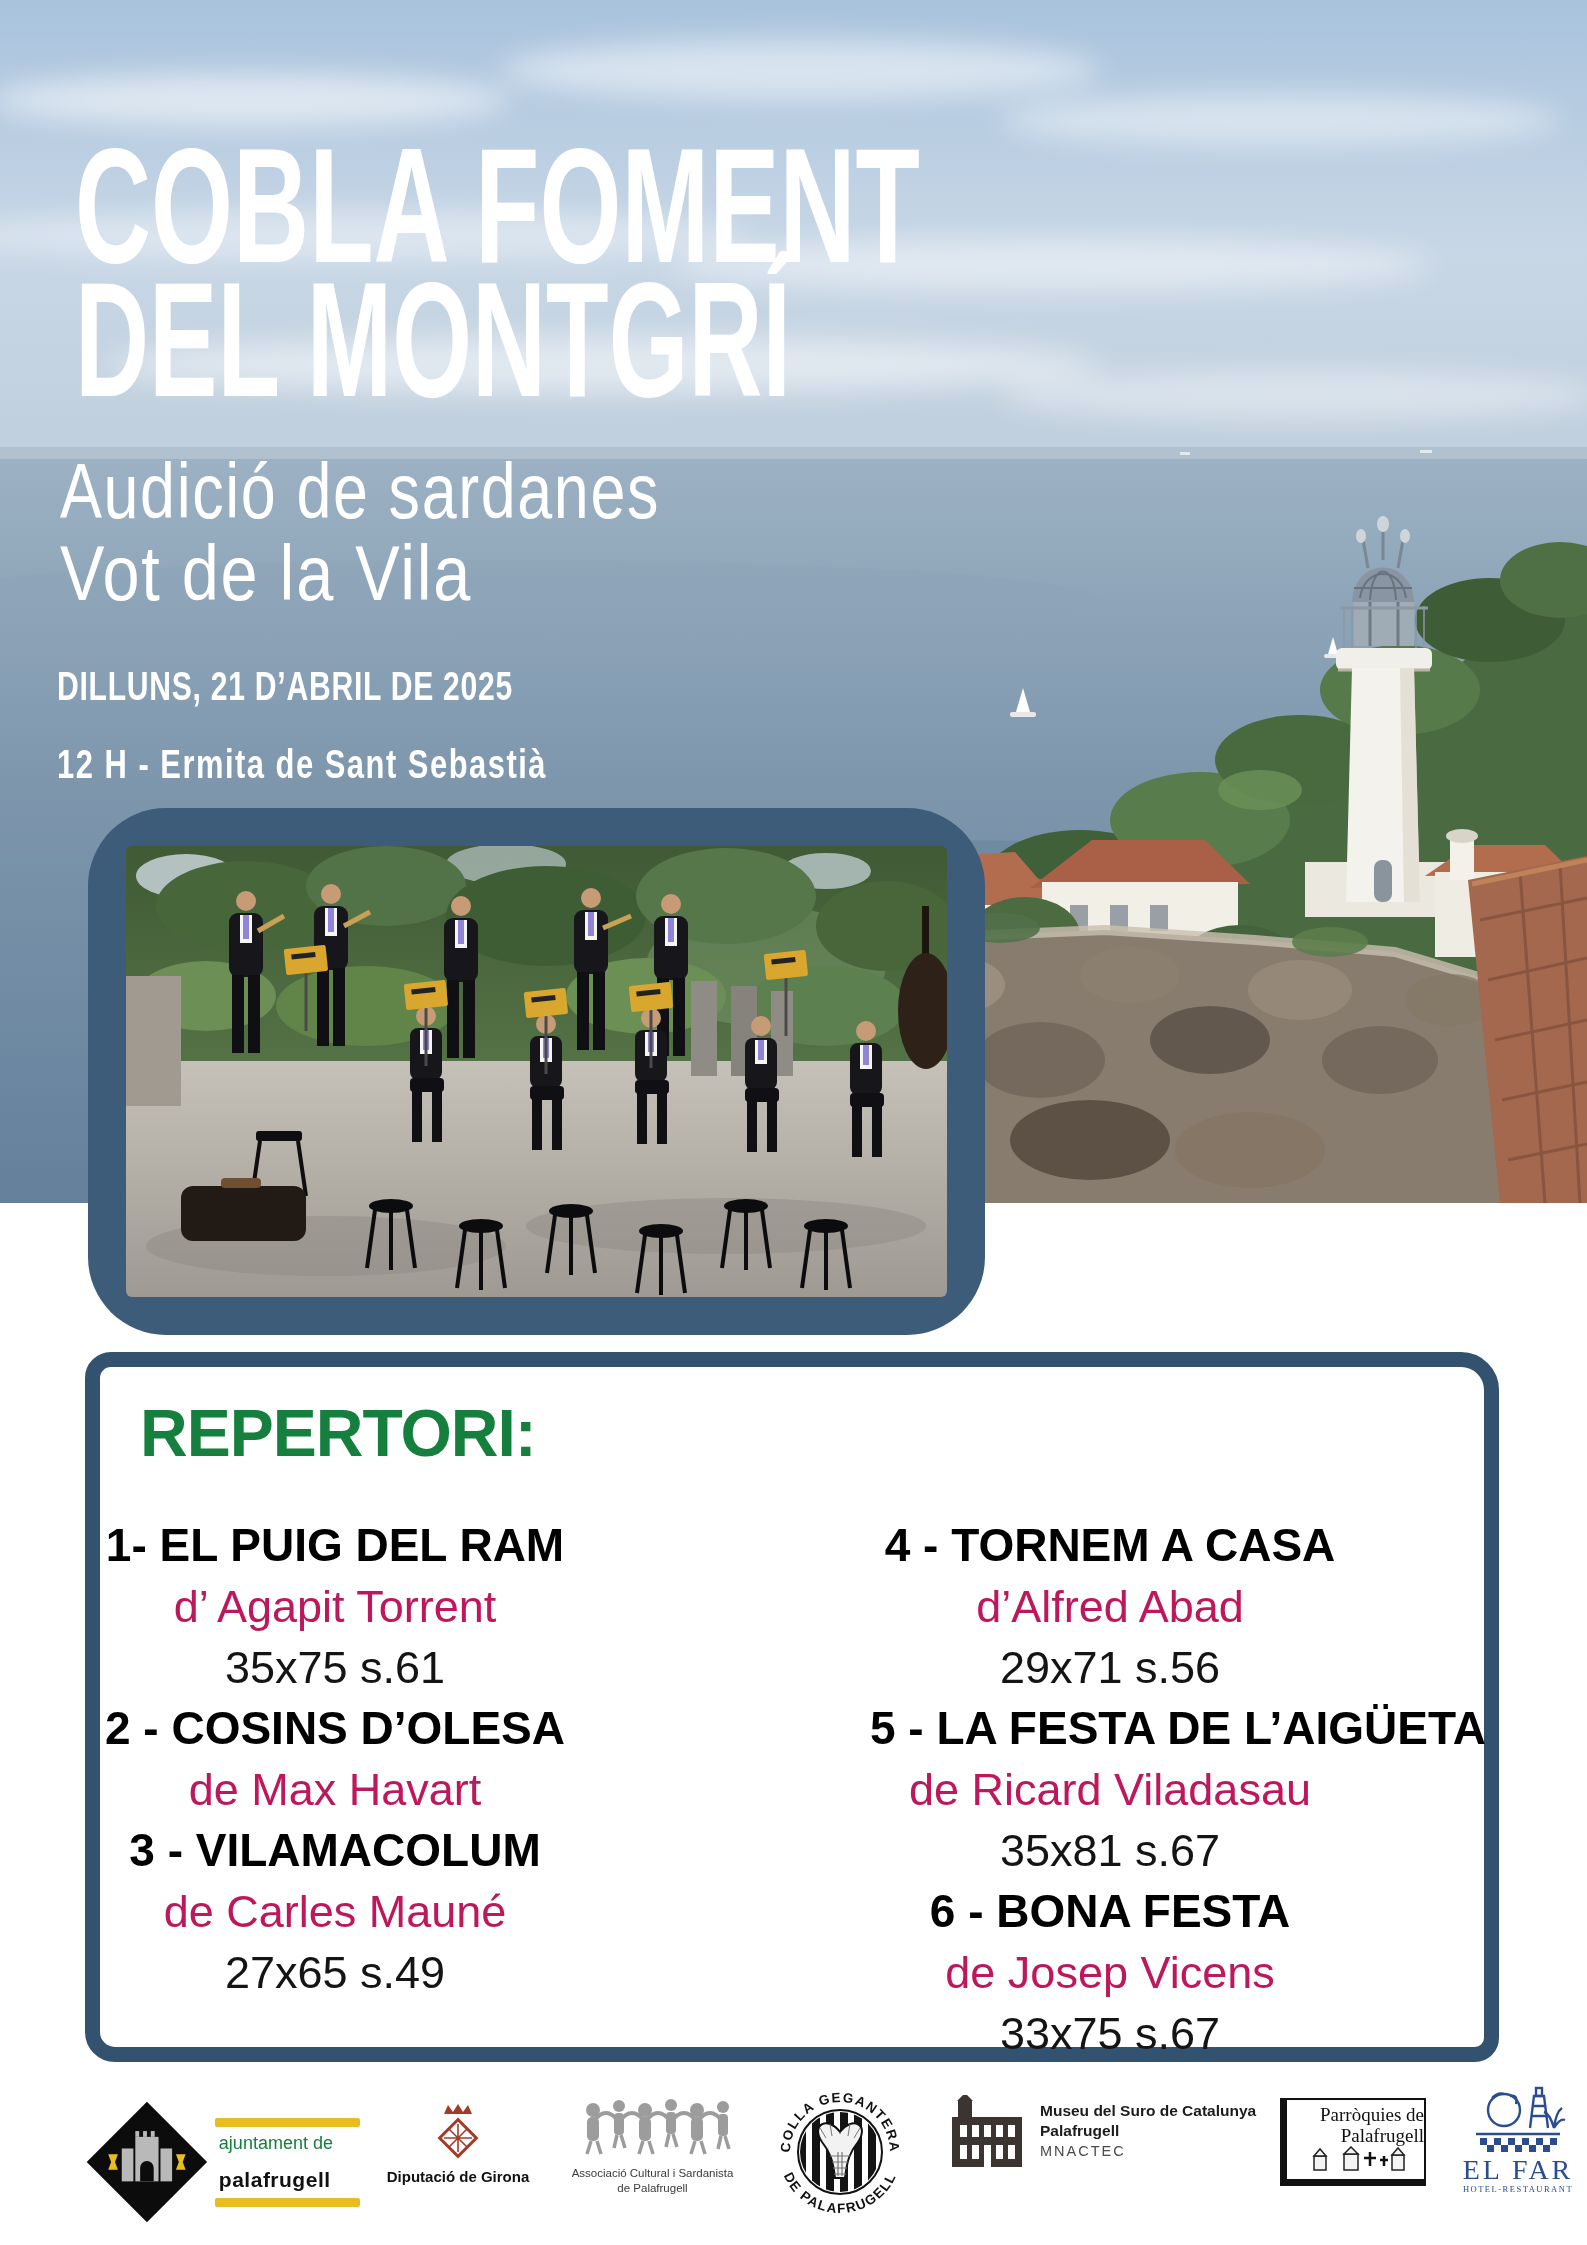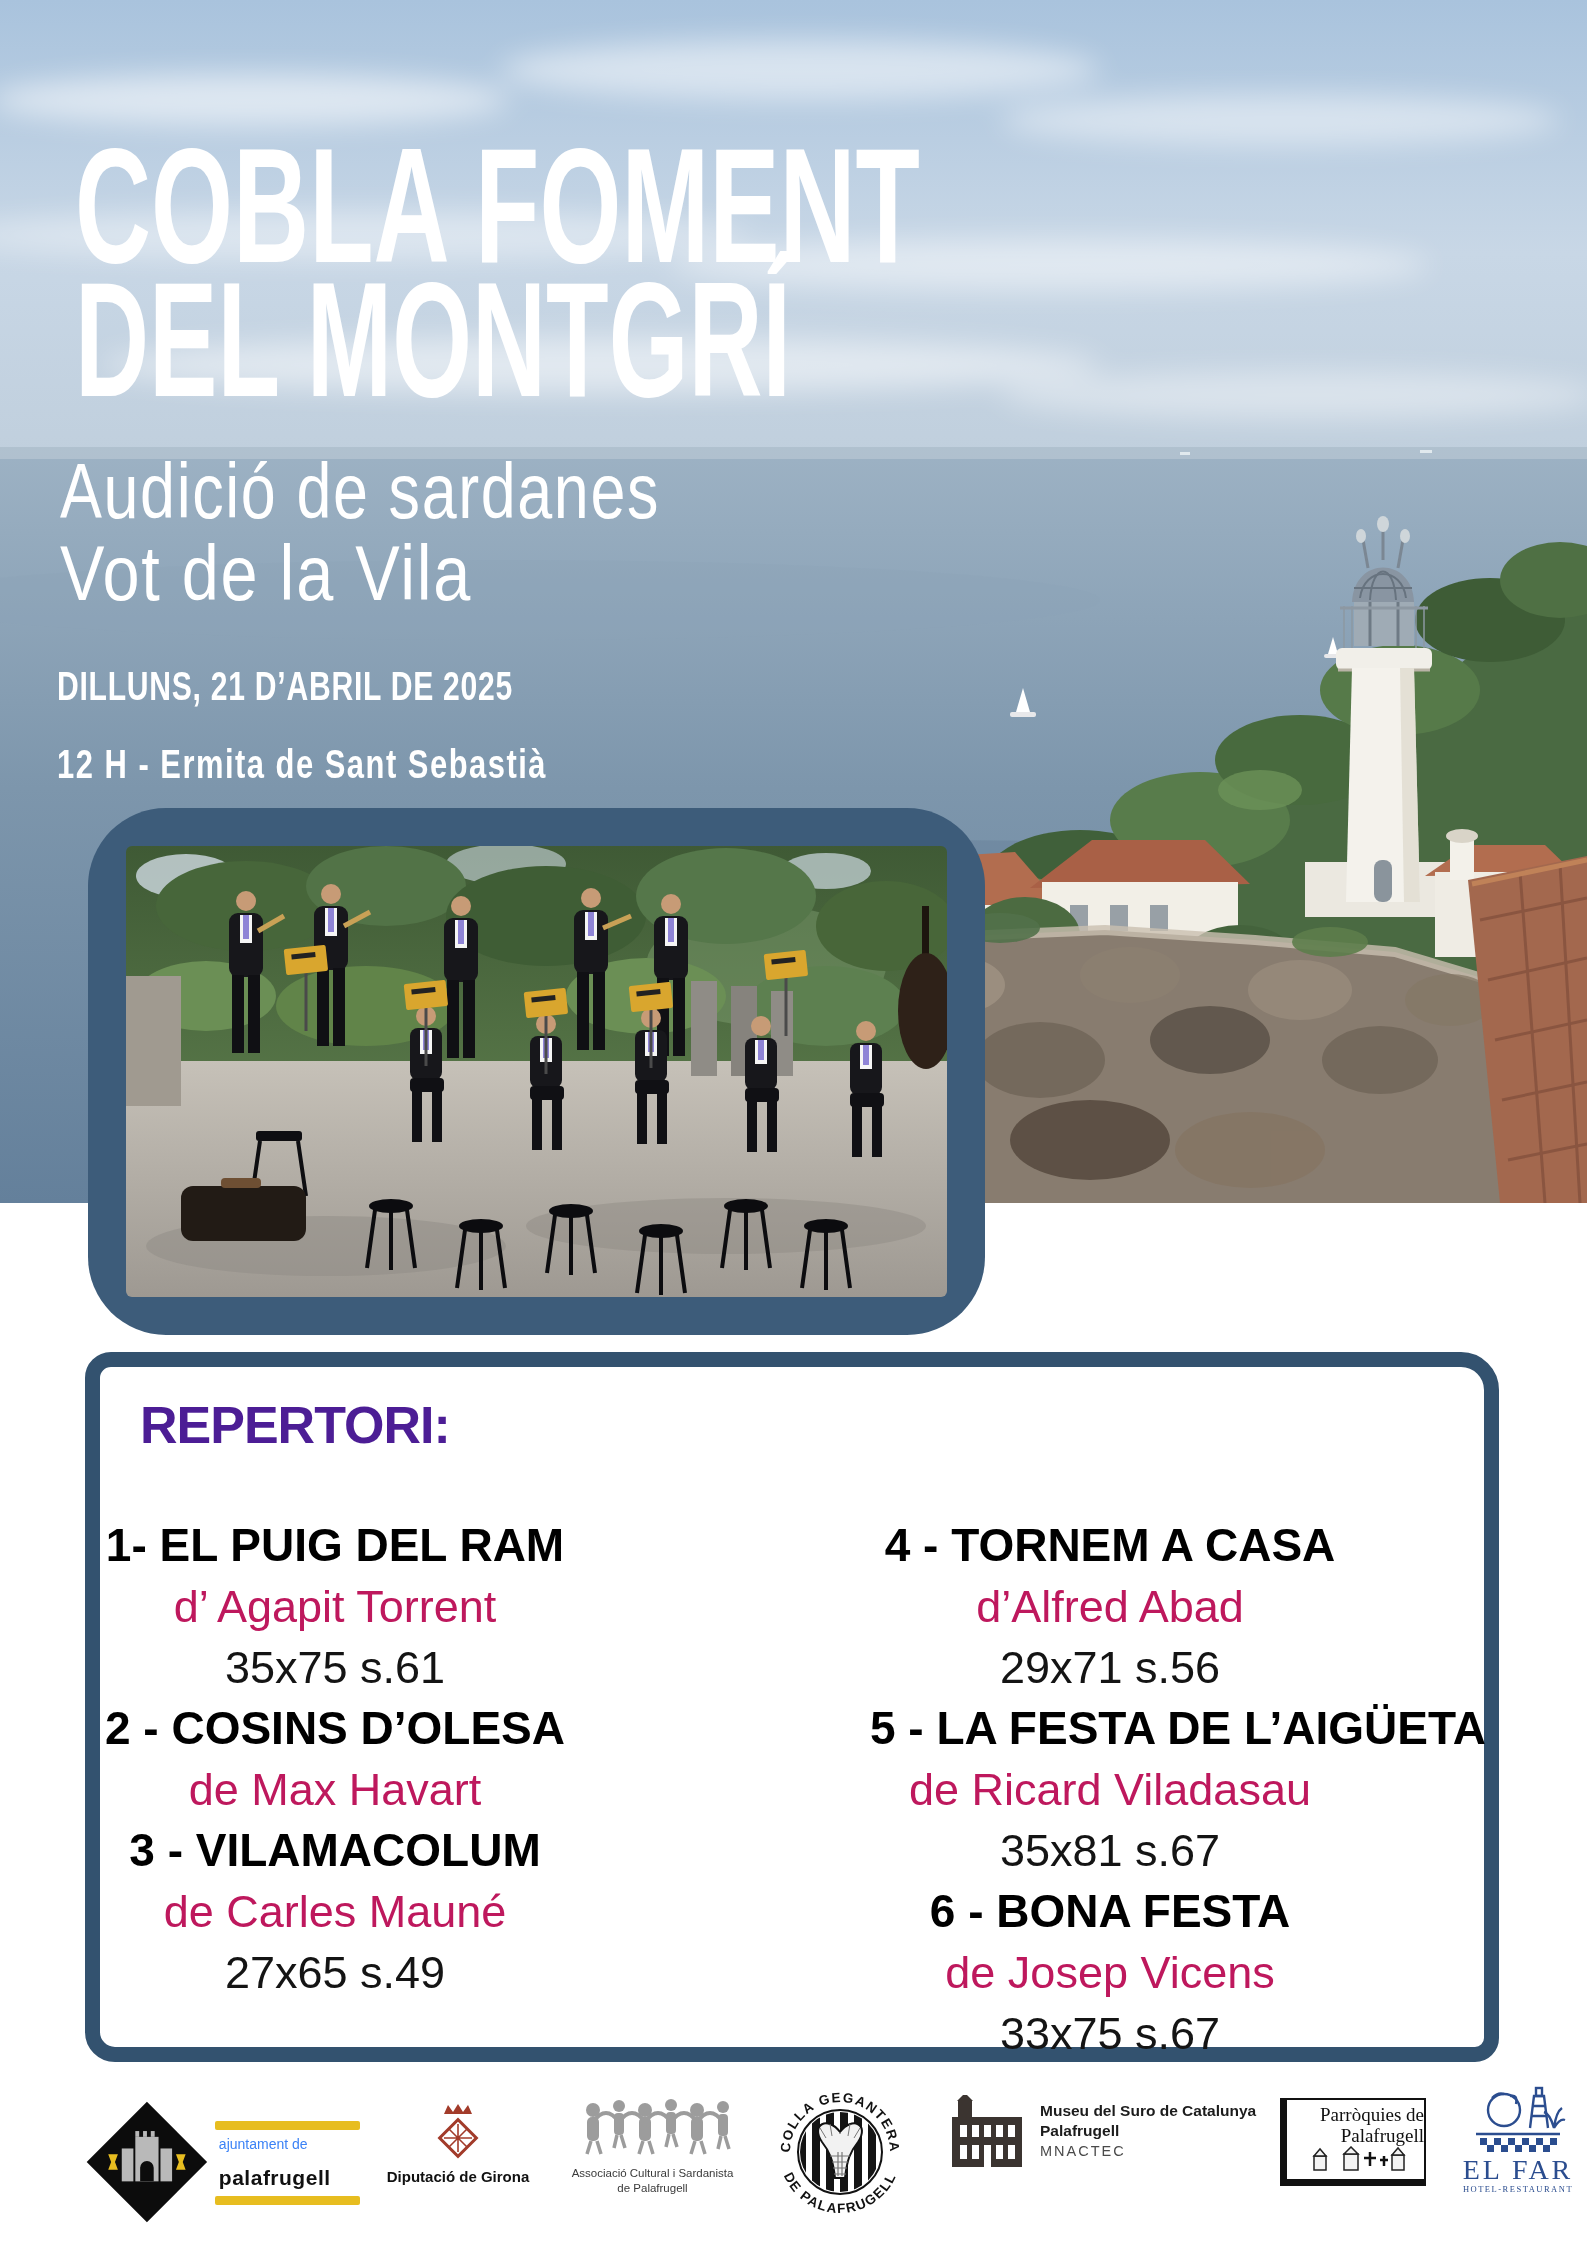--- a/index.html
+++ b/index.html
@@ -21,36 +21,36 @@
   }
   .band-photo svg{display:block;width:100%;height:100%;}
   
   .rep-box{
     position:absolute;left:85px;top:1352px;width:1414px;height:710px;
     border:15px solid #33526f;border-radius:26px 38px 24px 30px;
     background:#ffffff;box-sizing:border-box;
   }
   .rep-heading{
     position:absolute;left:40px;top:28px;margin:0;
-    font-size:52px;font-weight:bold;color:#4c1d95;letter-spacing:-1px;
+    font-size:66px;font-weight:bold;color:#15803d;letter-spacing:-1px;
   }
   .rep-col{position:absolute;top:148px;text-align:center;}
   .rep-col.left{left:0;width:470px;}
   .rep-col.right{left:770px;width:480px;}
   .rep-title{font-size:46px;font-weight:bold;color:#000000;line-height:61px;white-space:nowrap;}
   .rep-composer{font-size:45px;color:#be185d;line-height:61px;white-space:nowrap;}
   .rep-meter{font-size:45px;color:#141414;line-height:61px;white-space:nowrap;}
   
   .logo{position:absolute;}
   .logo, .logo *{box-sizing:border-box;}
   
   .logo-aj{left:85px;top:2080px;width:275px;height:165px;display:flex;align-items:center;}
   .aj-right{margin-left:6px;width:150px;}
   .aj-bar{height:9px;background:#e7bd20;border-radius:2px;}
-  .aj-text1{font-size:14px;color:#3b82f6;margin:6px 0 14px 4px;}
+  .aj-text1{font-size:18px;color:#15803d;margin:6px 0 14px 4px;}
   .aj-text2{font-size:21px;font-weight:bold;color:#111;margin:0 0 6px 4px;letter-spacing:.5px;}
   
   .logo-dg{left:378px;top:2100px;width:160px;text-align:center;}
   .dg-label{font-size:15px;font-weight:bold;color:#111;margin-top:4px;white-space:nowrap;}
   
   .logo-ac{left:555px;top:2090px;width:195px;text-align:center;}
   .ac-text{font-size:11.5px;color:#3a3a3a;line-height:15px;margin-top:6px;}
   
   .logo-cg{left:770px;top:2086px;width:140px;height:140px;}
   

